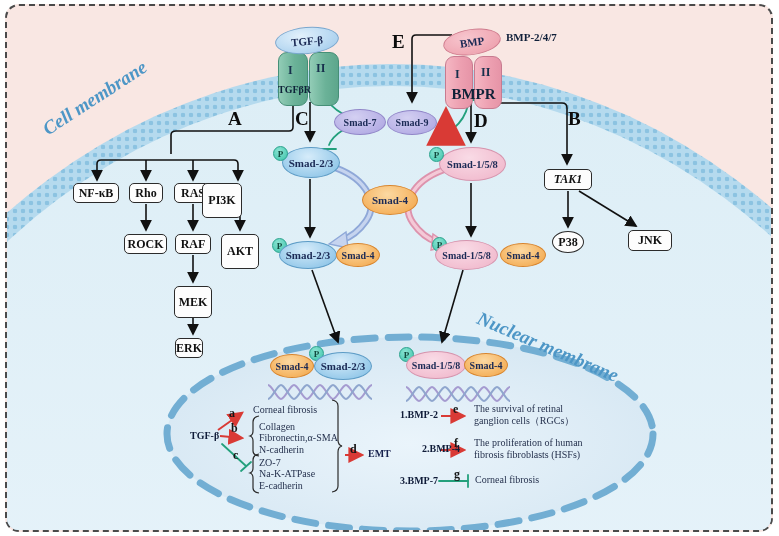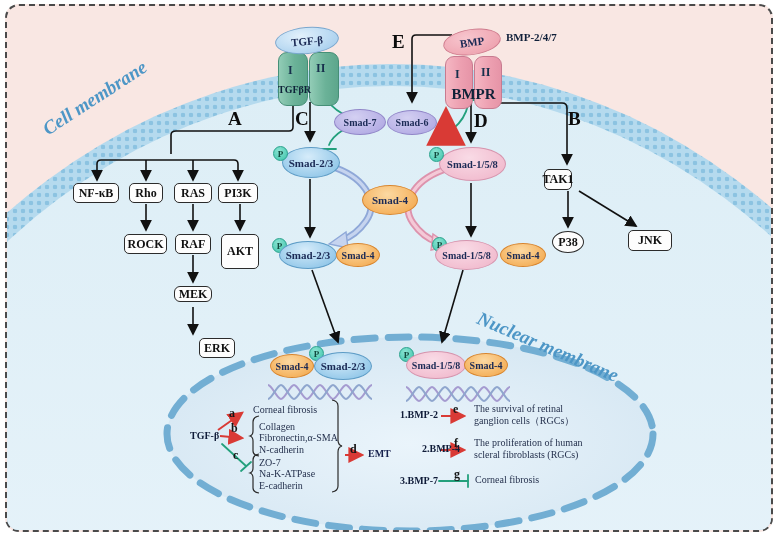--- a/index.html
+++ b/index.html
@@ -163,21 +163,21 @@
       <div class="ov ov-ligpink" style="left:441px;top:27px;width:58px;height:26px;transform:rotate(-8deg);">BMP</div>
       <div class="typelabel" style="left:504px;top:29px;">BMP-2/4/7</div>
 
       <div class="ltr" style="left:226px;top:106px;">A</div>
       <div class="ltr" style="left:293px;top:106px;">C</div>
       <div class="ltr" style="left:472px;top:108px;">D</div>
       <div class="ltr" style="left:566px;top:106px;">B</div>
       <div class="ltr" style="left:390px;top:29px;">E</div>
 
       <div class="ov ov-purple" style="left:332px;top:107px;width:52px;height:26px;">Smad-7</div>
-      <div class="ov ov-purple" style="left:385px;top:108px;width:50px;height:25px;">Smad-6</div>
+      <div class="ov ov-purple" style="left:385px;top:108px;width:50px;height:25px;">Smad-9</div>
 
       <div class="ov ov-blue" style="left:280px;top:145px;width:58px;height:31px;">Smad-2/3</div>
       <div class="pbadge" style="left:271px;top:144px;">P</div>
       <div class="ov ov-pink" style="left:437px;top:145px;width:67px;height:34px;font-size:10.5px;">Smad-1/5/8</div>
       <div class="pbadge" style="left:427px;top:145px;">P</div>
       <div class="ov ov-orange" style="left:360px;top:183px;width:56px;height:30px;">Smad-4</div>
 
       <div class="pbadge" style="left:270px;top:236px;">P</div>
       <div class="ov ov-blue" style="left:277px;top:239px;width:58px;height:28px;">Smad-2/3</div>
       <div class="ov ov-orange" style="left:334px;top:241px;width:44px;height:24px;font-size:10px;">Smad-4</div>
@@ -188,27 +188,27 @@
       <div class="ov ov-orange" style="left:268px;top:352px;width:44px;height:24px;font-size:10px;">Smad-4</div>
       <div class="pbadge" style="left:307px;top:344px;">P</div>
       <div class="ov ov-blue" style="left:312px;top:350px;width:58px;height:28px;">Smad-2/3</div>
       <div class="pbadge" style="left:397px;top:345px;">P</div>
       <div class="ov ov-pink" style="left:404px;top:349px;width:60px;height:28px;font-size:10px;">Smad-1/5/8</div>
       <div class="ov ov-orange" style="left:462px;top:351px;width:44px;height:24px;font-size:10px;">Smad-4</div>
 
       <div class="kbox" style="left:71px;top:181px;width:46px;height:20px;">NF-κB</div>
       <div class="kbox" style="left:127px;top:181px;width:34px;height:20px;">Rho</div>
       <div class="kbox" style="left:172px;top:181px;width:38px;height:20px;">RAS</div>
-      <div class="kbox" style="left:216px;top:181px;width:40px;height:20px;">PI3K</div>
+      <div class="kbox" style="left:200px;top:181px;width:40px;height:35px;">PI3K</div>
       <div class="kbox" style="left:122px;top:232px;width:43px;height:20px;">ROCK</div>
       <div class="kbox" style="left:173px;top:232px;width:36px;height:20px;">RAF</div>
       <div class="kbox" style="left:219px;top:232px;width:38px;height:35px;">AKT</div>
-      <div class="kbox" style="left:172px;top:284px;width:38px;height:16px;border-radius:6px;">MEK</div>
-      <div class="kbox" style="left:173px;top:336px;width:36px;height:20px;margin-left:24px;">ERK</div>
-      <div class="kbox" style="left:542px;top:167px;width:28px;height:21px;">TAK1</div>
+      <div class="kbox" style="left:172px;top:284px;width:38px;height:32px;">MEK</div>
+      <div class="kbox" style="left:173px;top:336px;width:28px;height:20px;">ERK</div>
+      <div class="kbox" style="left:542px;top:167px;width:48px;height:21px;font-style:italic;">TAK1</div>
       <div class="kbox kell" style="left:550px;top:229px;width:32px;height:22px;">P38</div>
       <div class="kbox" style="left:626px;top:228px;width:44px;height:21px;">JNK</div>
 
       <div class="ann ann-b" style="left:188px;top:428px;">TGF-β</div>
       <div class="sltr" style="left:227px;top:404px;">a</div>
       <div class="ann" style="left:251px;top:402px;">Corneal fibrosis</div>
       <div class="sltr" style="left:229px;top:419px;">b</div>
       <div class="ann" style="left:257px;top:419px;">Collagen</div>
       <div class="ann" style="left:257px;top:430px;">Fibronectin,α-SMA</div>
       <div class="ann" style="left:257px;top:442px;">N-cadherin</div>
@@ -219,20 +219,20 @@
       <div class="sltr" style="left:348px;top:440px;">d</div>
       <div class="ann ann-b" style="left:366px;top:446px;color:#16214d;">EMT</div>
 
       <div class="ann ann-b" style="left:398px;top:407px;">1.BMP-2</div>
       <div class="sltr" style="left:451px;top:400px;">e</div>
       <div class="ann" style="left:472px;top:401px;">The survival of retinal</div>
       <div class="ann" style="left:472px;top:413px;">ganglion cells（RGCs）</div>
       <div class="ann ann-b" style="left:380px;top:441px;margin-left:40px;">2.BMP-4</div>
       <div class="sltr" style="left:452px;top:434px;">f</div>
       <div class="ann" style="left:472px;top:435px;">The proliferation of human</div>
-      <div class="ann" style="left:472px;top:447px;">scleral fibroblasts (RGCs)</div>
+      <div class="ann" style="left:472px;top:447px;">fibrosis fibroblasts (HSFs)</div>
       <div class="ann ann-b" style="left:398px;top:473px;">3.BMP-7</div>
       <div class="sltr" style="left:452px;top:465px;">g</div>
       <div class="ann" style="left:473px;top:472px;">Corneal fibrosis</div>
 
     </div>
   </div>
 </div>
 
 </body></html>

